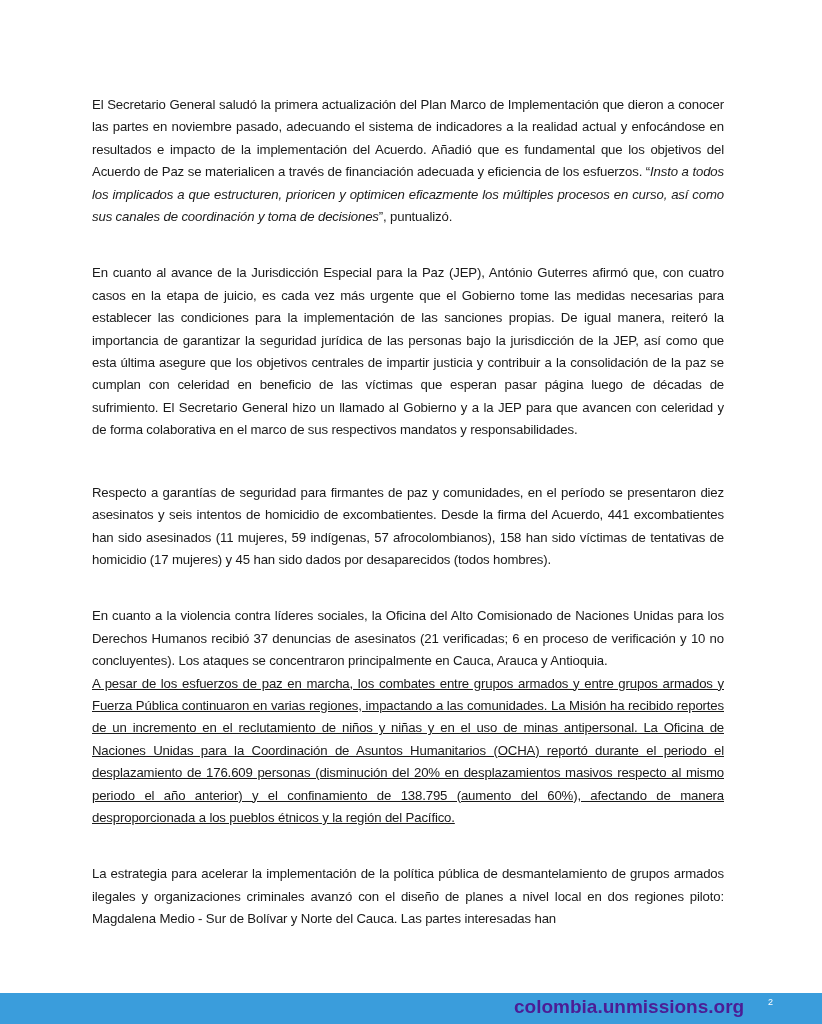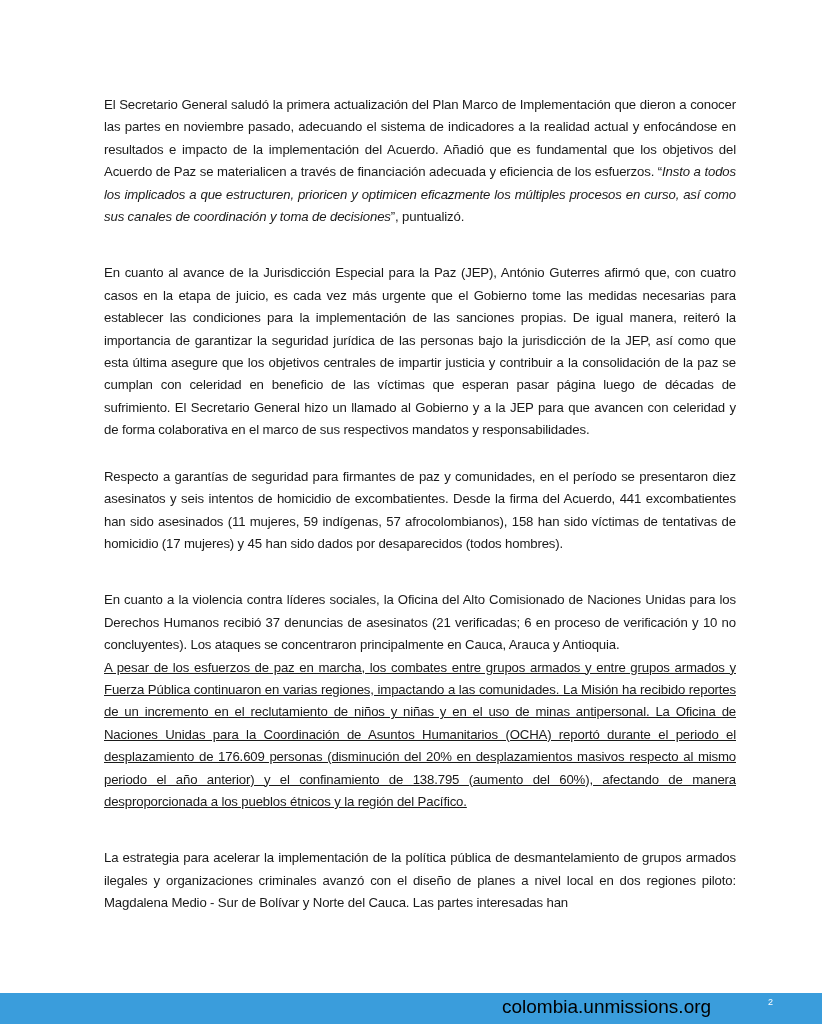--- a/index.html
+++ b/index.html
@@ -1,39 +1,39 @@
 <!DOCTYPE html>
 <html><head>
 <meta charset="utf-8">
 <style>
   html, body { margin: 0; padding: 0; }
   body {
     width: 822px; height: 1024px; background: #ffffff; position: relative; overflow: hidden;
     font-family: "Liberation Sans", sans-serif; color: #1a1a1a;
   }
   .content {
-    position: absolute; left: 104px; top: 94px; width: 632px;
+    position: absolute; left: 92px; top: 94px; width: 632px;
   }
   .para {
     font-size: 13.2px; line-height: 22.4px; text-align: justify; margin: 0;
     letter-spacing: -0.15px;
   }
   .para em { font-style: italic; }
   #p1 { margin-bottom: 34px; }
-  #p2 { margin-bottom: 24px; }
+  #p2 { margin-bottom: 40px; }
   #p3 { margin-bottom: 34px; }
   #p4 { }
   #p5 { margin-bottom: 34px; text-decoration: underline; }
   .footer {
     position: absolute; left: 0; top: 993px; width: 822px; height: 31px;
     background: #3a9ddc;
   }
   .footer-url {
-    position: absolute; left: 502px; top: 3px; color: #000000;
-    font-family: "Liberation Sans", sans-serif; font-weight: normal; font-size: 19px;
+    position: absolute; left: 514px; top: 3px; color: #4c1d95;
+    font-family: "Liberation Sans", sans-serif; font-weight: bold; font-size: 19px;
   }
   .page-num {
     position: absolute; left: 768px; top: 4px; color: #ffffff; font-size: 9px;
   }
 </style>
 </head>
 <body>
 
 <div class="content">
   <p class="para" id="p1"><span>El Secretario General saludó la primera actualización del Plan Marco de Implementación que dieron a conocer las partes en noviembre pasado, adecuando el sistema de indicadores a la realidad actual y enfocándose en resultados e impacto de la implementación del Acuerdo. Añadió que es fundamental que los objetivos del Acuerdo de Paz se materialicen a través de financiación adecuada y eficiencia de los esfuerzos. “</span><em>Insto a todos los implicados a que estructuren, prioricen y optimicen eficazmente los múltiples procesos en curso, así como sus canales de coordinación y toma de decisiones</em><span>”, puntualizó.</span></p>

